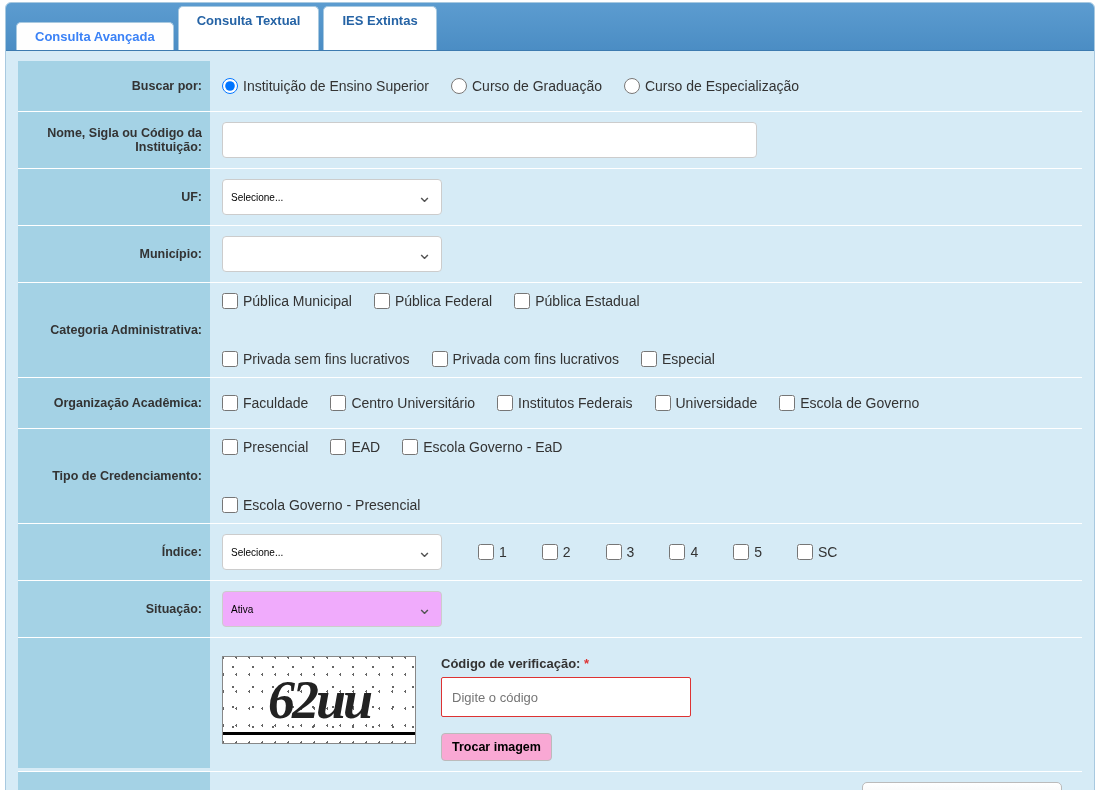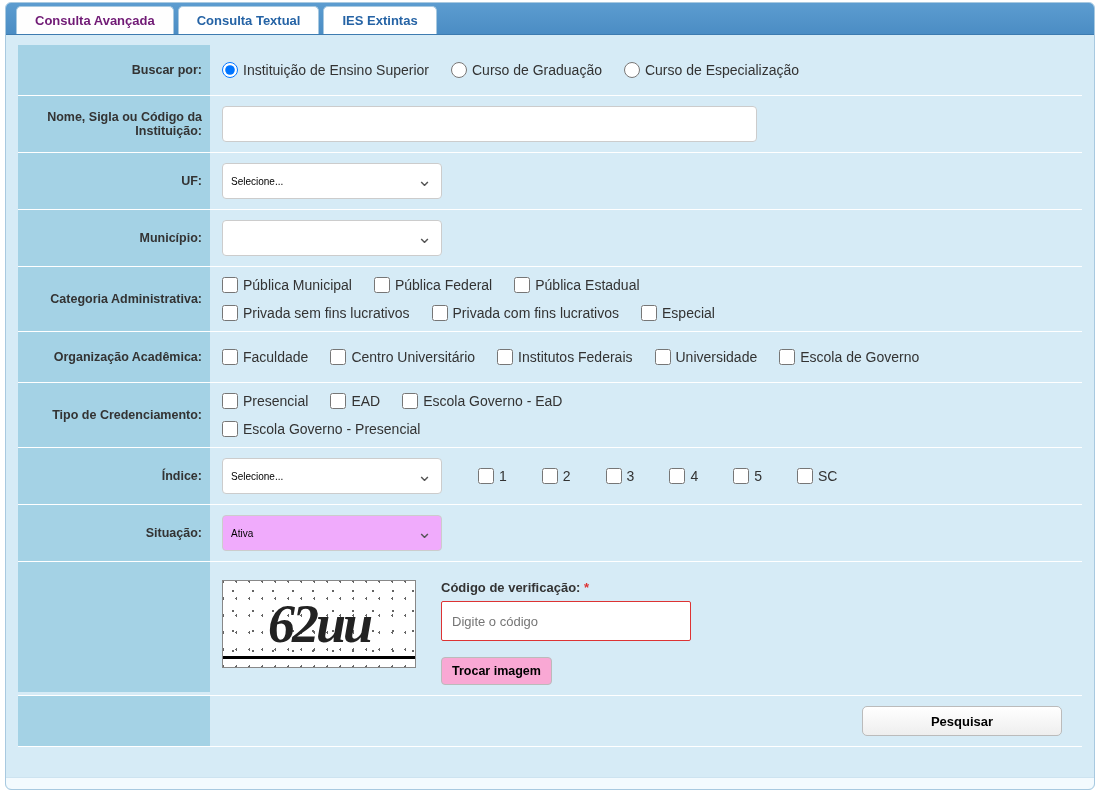--- a/index.html
+++ b/index.html
@@ -30,22 +30,23 @@
   border-bottom: none;
   border-radius: 5px 5px 0 0;
   padding: 6px 18px;
   margin-right: 4px;
   font-weight: bold;
   color: #2563a5;
   cursor: pointer;
   font-size: 13px;
 }
 .tab.active {
-  color: #701a75;
+  color: #3b82f6;
   background: #fefefe;
+  margin-top: 16px;
 }
 .form-area {
   padding: 10px 12px 30px 12px;
   background: #d6ebf6;
 }
 .form-row {
   display: flex;
   align-items: stretch;
   border-bottom: 1px solid #fff;
 }
@@ -63,21 +64,21 @@
   justify-content: flex-end;
 }
 .input-cell {
   flex: 1;
   padding: 10px 12px;
   display: flex;
   align-items: center;
   flex-wrap: wrap;
   gap: 8px 18px;
 }
-.radio-group, .check-group { display: flex; flex-wrap: wrap; gap: 6px 22px; }
+.radio-group, .check-group { display: flex; flex-wrap: wrap; gap: 21px 22px; }
 .radio-item, .check-item { display: flex; align-items: center; gap: 5px; font-size: 14px; color: #333; }
 .radio-item input, .check-item input { width: 16px; height: 16px; cursor: pointer; }
 .check-item input { border-radius: 3px; }
 .text-input {
   width: 535px;
   height: 36px;
   border: 1px solid #ccc;
   border-radius: 4px;
   padding: 4px 8px;
   font-size: 13px;

